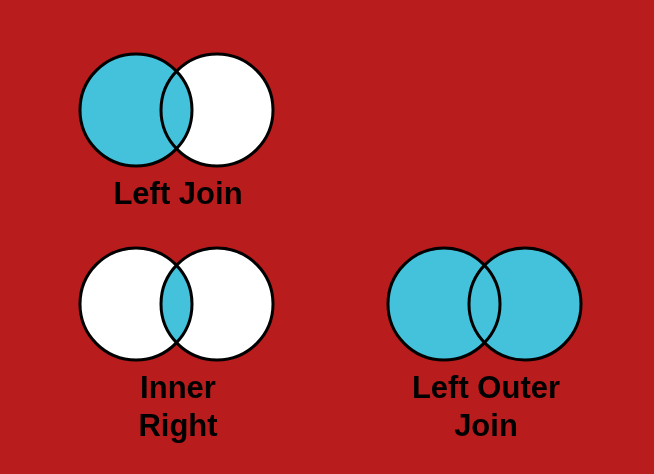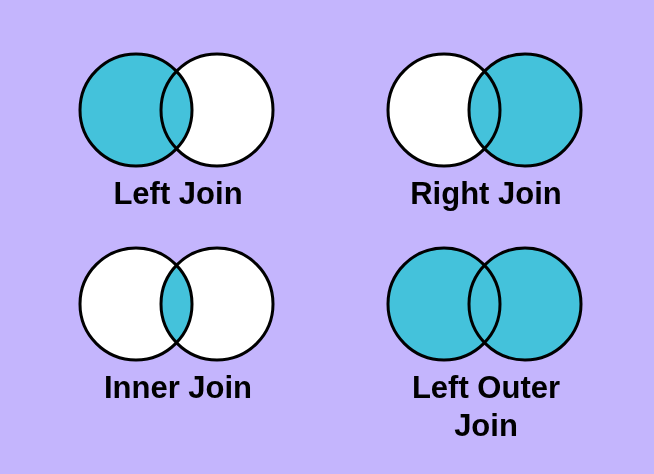--- a/index.html
+++ b/index.html
@@ -4,21 +4,21 @@
 <style>
   html, body {
     margin: 0;
     padding: 0;
     background: #ffffff;
   }
   .canvas {
     position: relative;
     width: 654px;
     height: 474px;
-    background: #c4b5fd;
+    background: #b91c1c;
     overflow: hidden;
     font-family: "Liberation Sans", "DejaVu Sans", sans-serif;
   }
   .quadrant {
     position: absolute;
     width: 200px;
     margin: 0;
   }
   .q0 { left: 78px;  top: 50px;  }
   .q1 { left: 386px; top: 50px;  }
@@ -54,50 +54,35 @@
       </defs>
       <circle cx="58" cy="60" r="56" fill="#44C2DB"></circle>
       <circle cx="139" cy="60" r="56" fill="#ffffff"></circle>
       <circle cx="139" cy="60" r="56" clip-path="url(#clip-q0)" fill="#44C2DB"></circle>
       <circle cx="58" cy="60" r="56" fill="none" stroke-width="3" stroke="#000000"></circle>
       <circle cx="139" cy="60" r="56" fill="none" stroke-width="3" stroke="#000000"></circle>
     </svg>
     <figcaption class="join-label">Left Join</figcaption>
   </figure>
 
-  <figure class="quadrant q1">
-    <svg class="venn" viewBox="0 0 200 120" aria-hidden="true">
-      <defs>
-        <clipPath id="clip-q1">
-            <circle cx="58" cy="60" r="56"></circle>
-          </clipPath>
-      </defs>
-      <circle cx="58" cy="60" r="56" fill="#ffffff"></circle>
-      <circle cx="139" cy="60" r="56" fill="#44C2DB"></circle>
-      <circle cx="139" cy="60" r="56" clip-path="url(#clip-q1)" fill="#44C2DB"></circle>
-      <circle cx="58" cy="60" r="56" fill="none" stroke-width="3" stroke="#000000"></circle>
-      <circle cx="139" cy="60" r="56" fill="none" stroke-width="3" stroke="#000000"></circle>
-    </svg>
-    <figcaption class="join-label">Right Join</figcaption>
-  </figure>
 
   <figure class="quadrant q2">
     <svg class="venn" viewBox="0 0 200 120" aria-hidden="true">
       <defs>
         <clipPath id="clip-q2">
             <circle cx="58" cy="60" r="56"></circle>
           </clipPath>
       </defs>
       <circle cx="58" cy="60" r="56" fill="#ffffff"></circle>
       <circle cx="139" cy="60" r="56" fill="#ffffff"></circle>
       <circle cx="139" cy="60" r="56" clip-path="url(#clip-q2)" fill="#44C2DB"></circle>
       <circle cx="58" cy="60" r="56" fill="none" stroke-width="3" stroke="#000000"></circle>
       <circle cx="139" cy="60" r="56" fill="none" stroke-width="3" stroke="#000000"></circle>
     </svg>
-    <figcaption class="join-label">Inner Join</figcaption>
+    <figcaption class="join-label">Inner Right</figcaption>
   </figure>
 
   <figure class="quadrant q3">
     <svg class="venn" viewBox="0 0 200 120" aria-hidden="true">
       <defs>
         <clipPath id="clip-q3">
             <circle cx="58" cy="60" r="56"></circle>
           </clipPath>
       </defs>
       <circle cx="58" cy="60" r="56" fill="#44C2DB"></circle>

